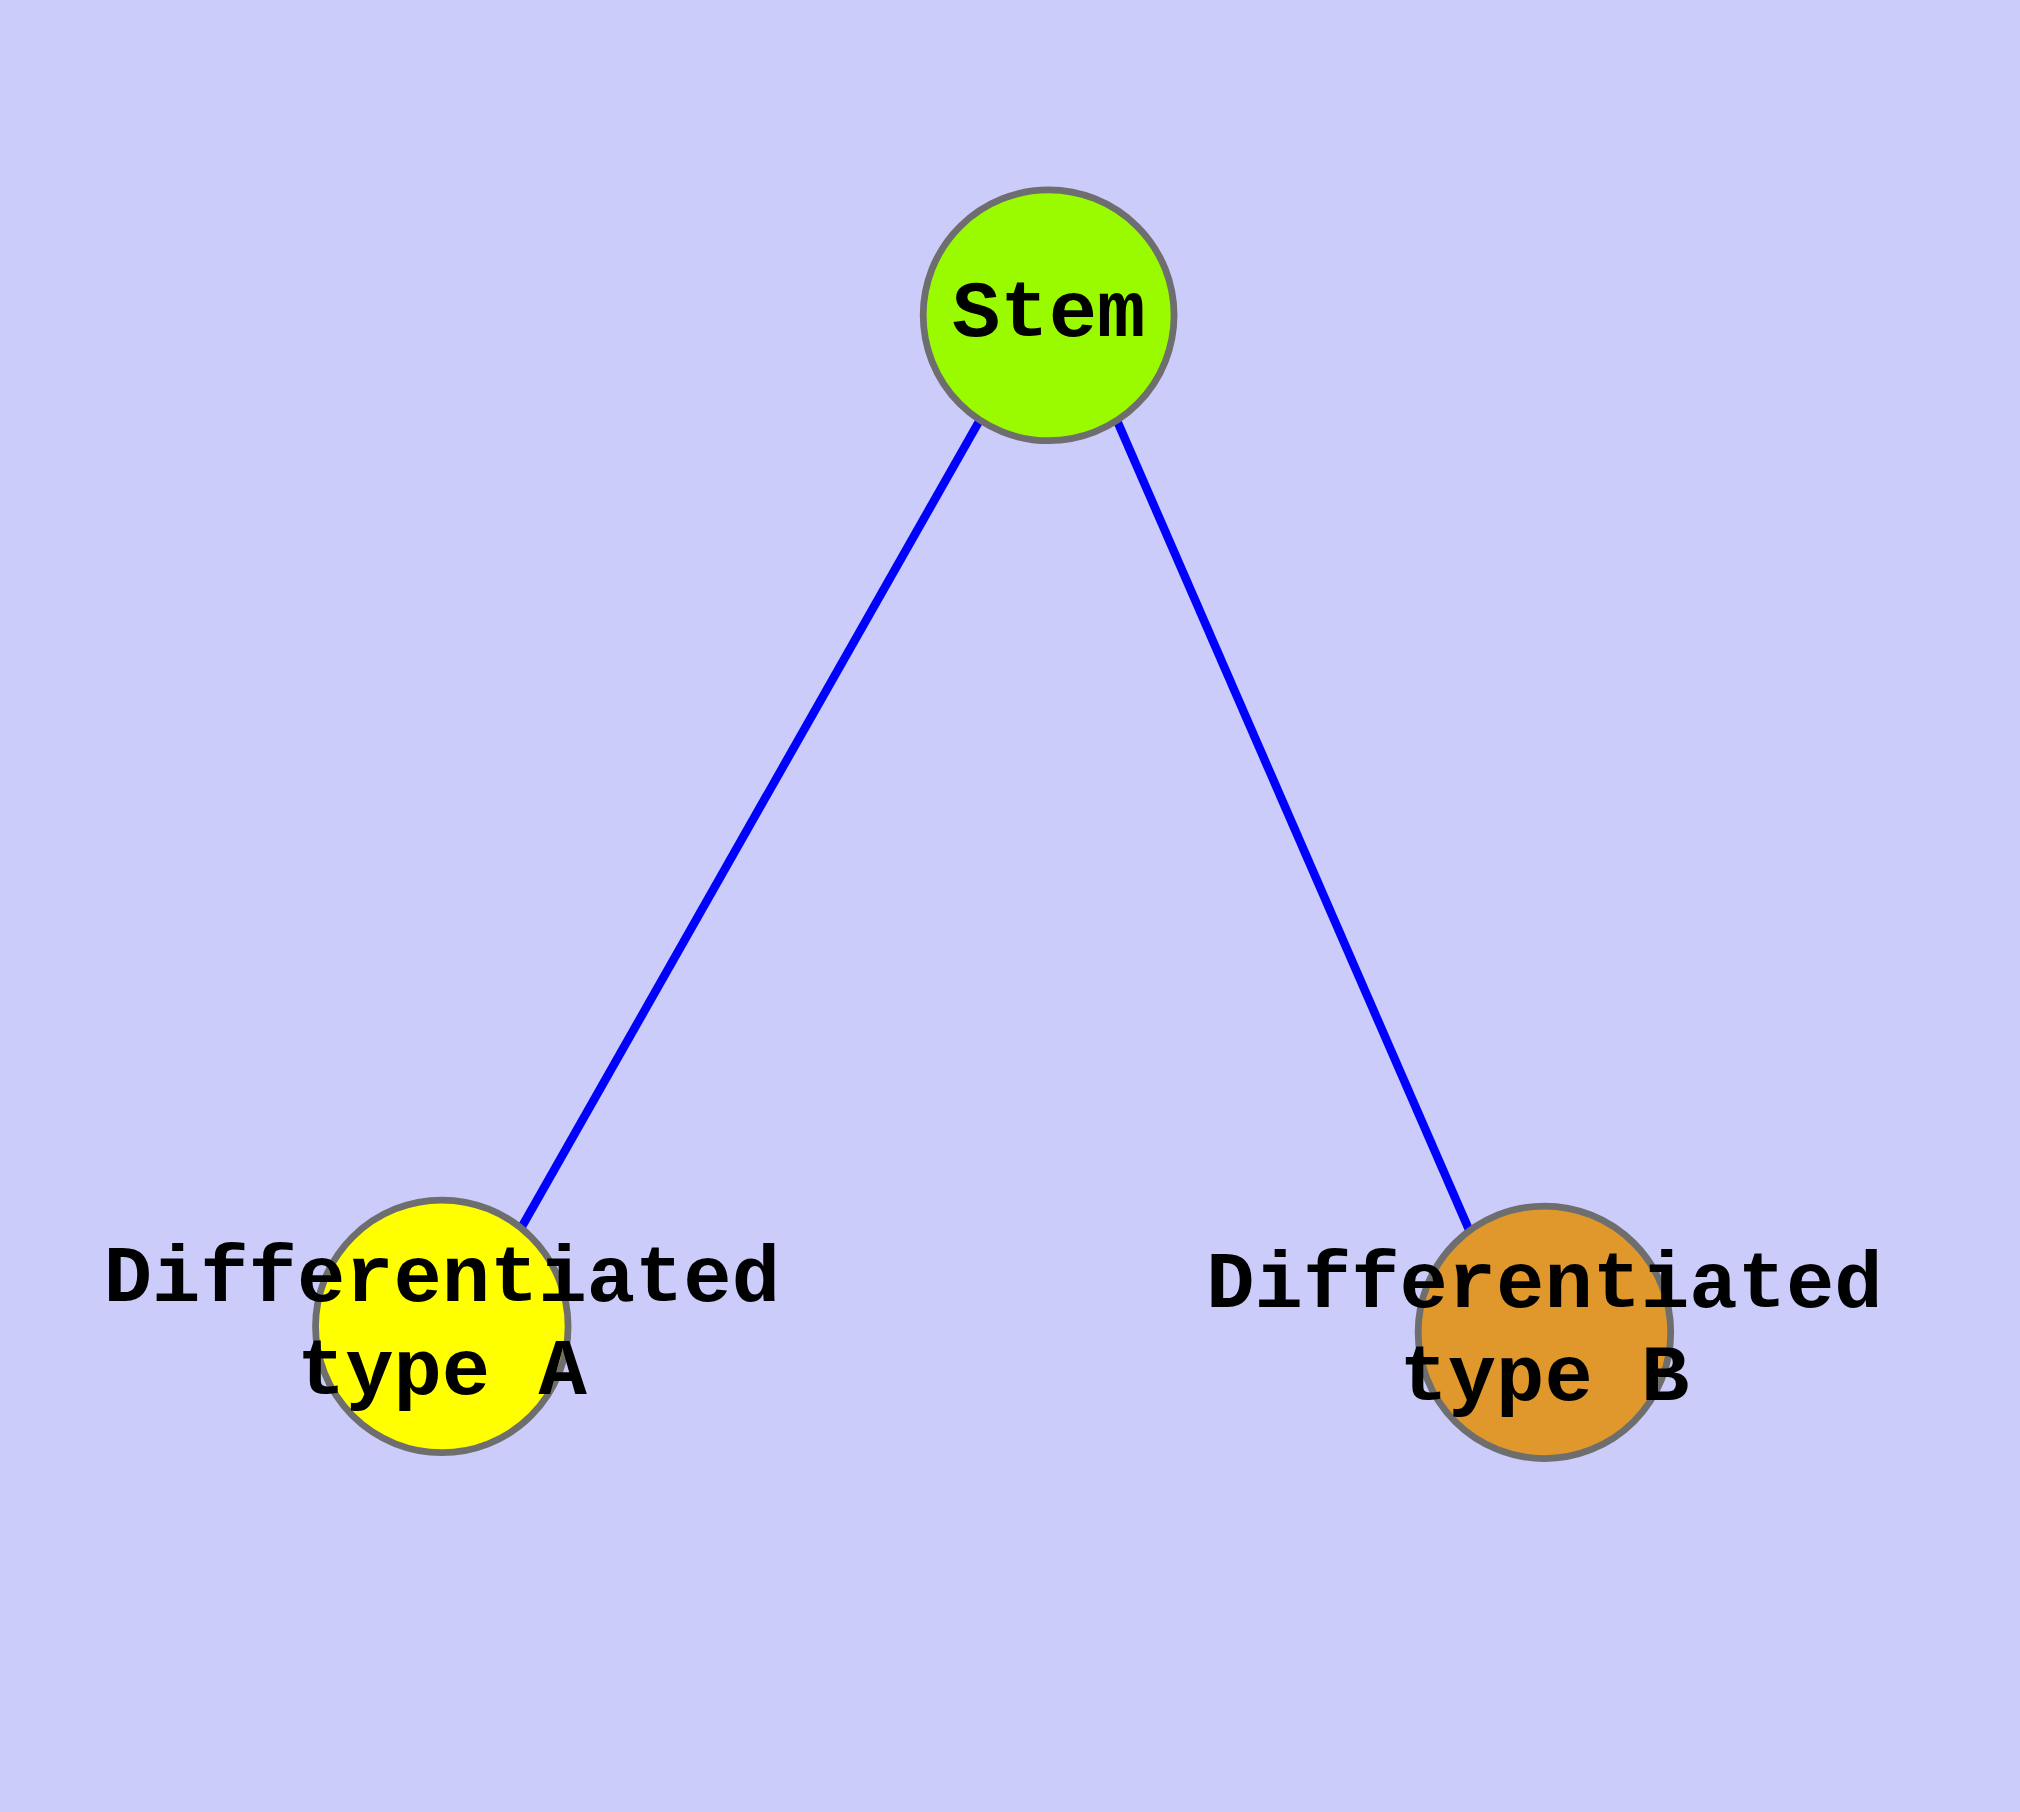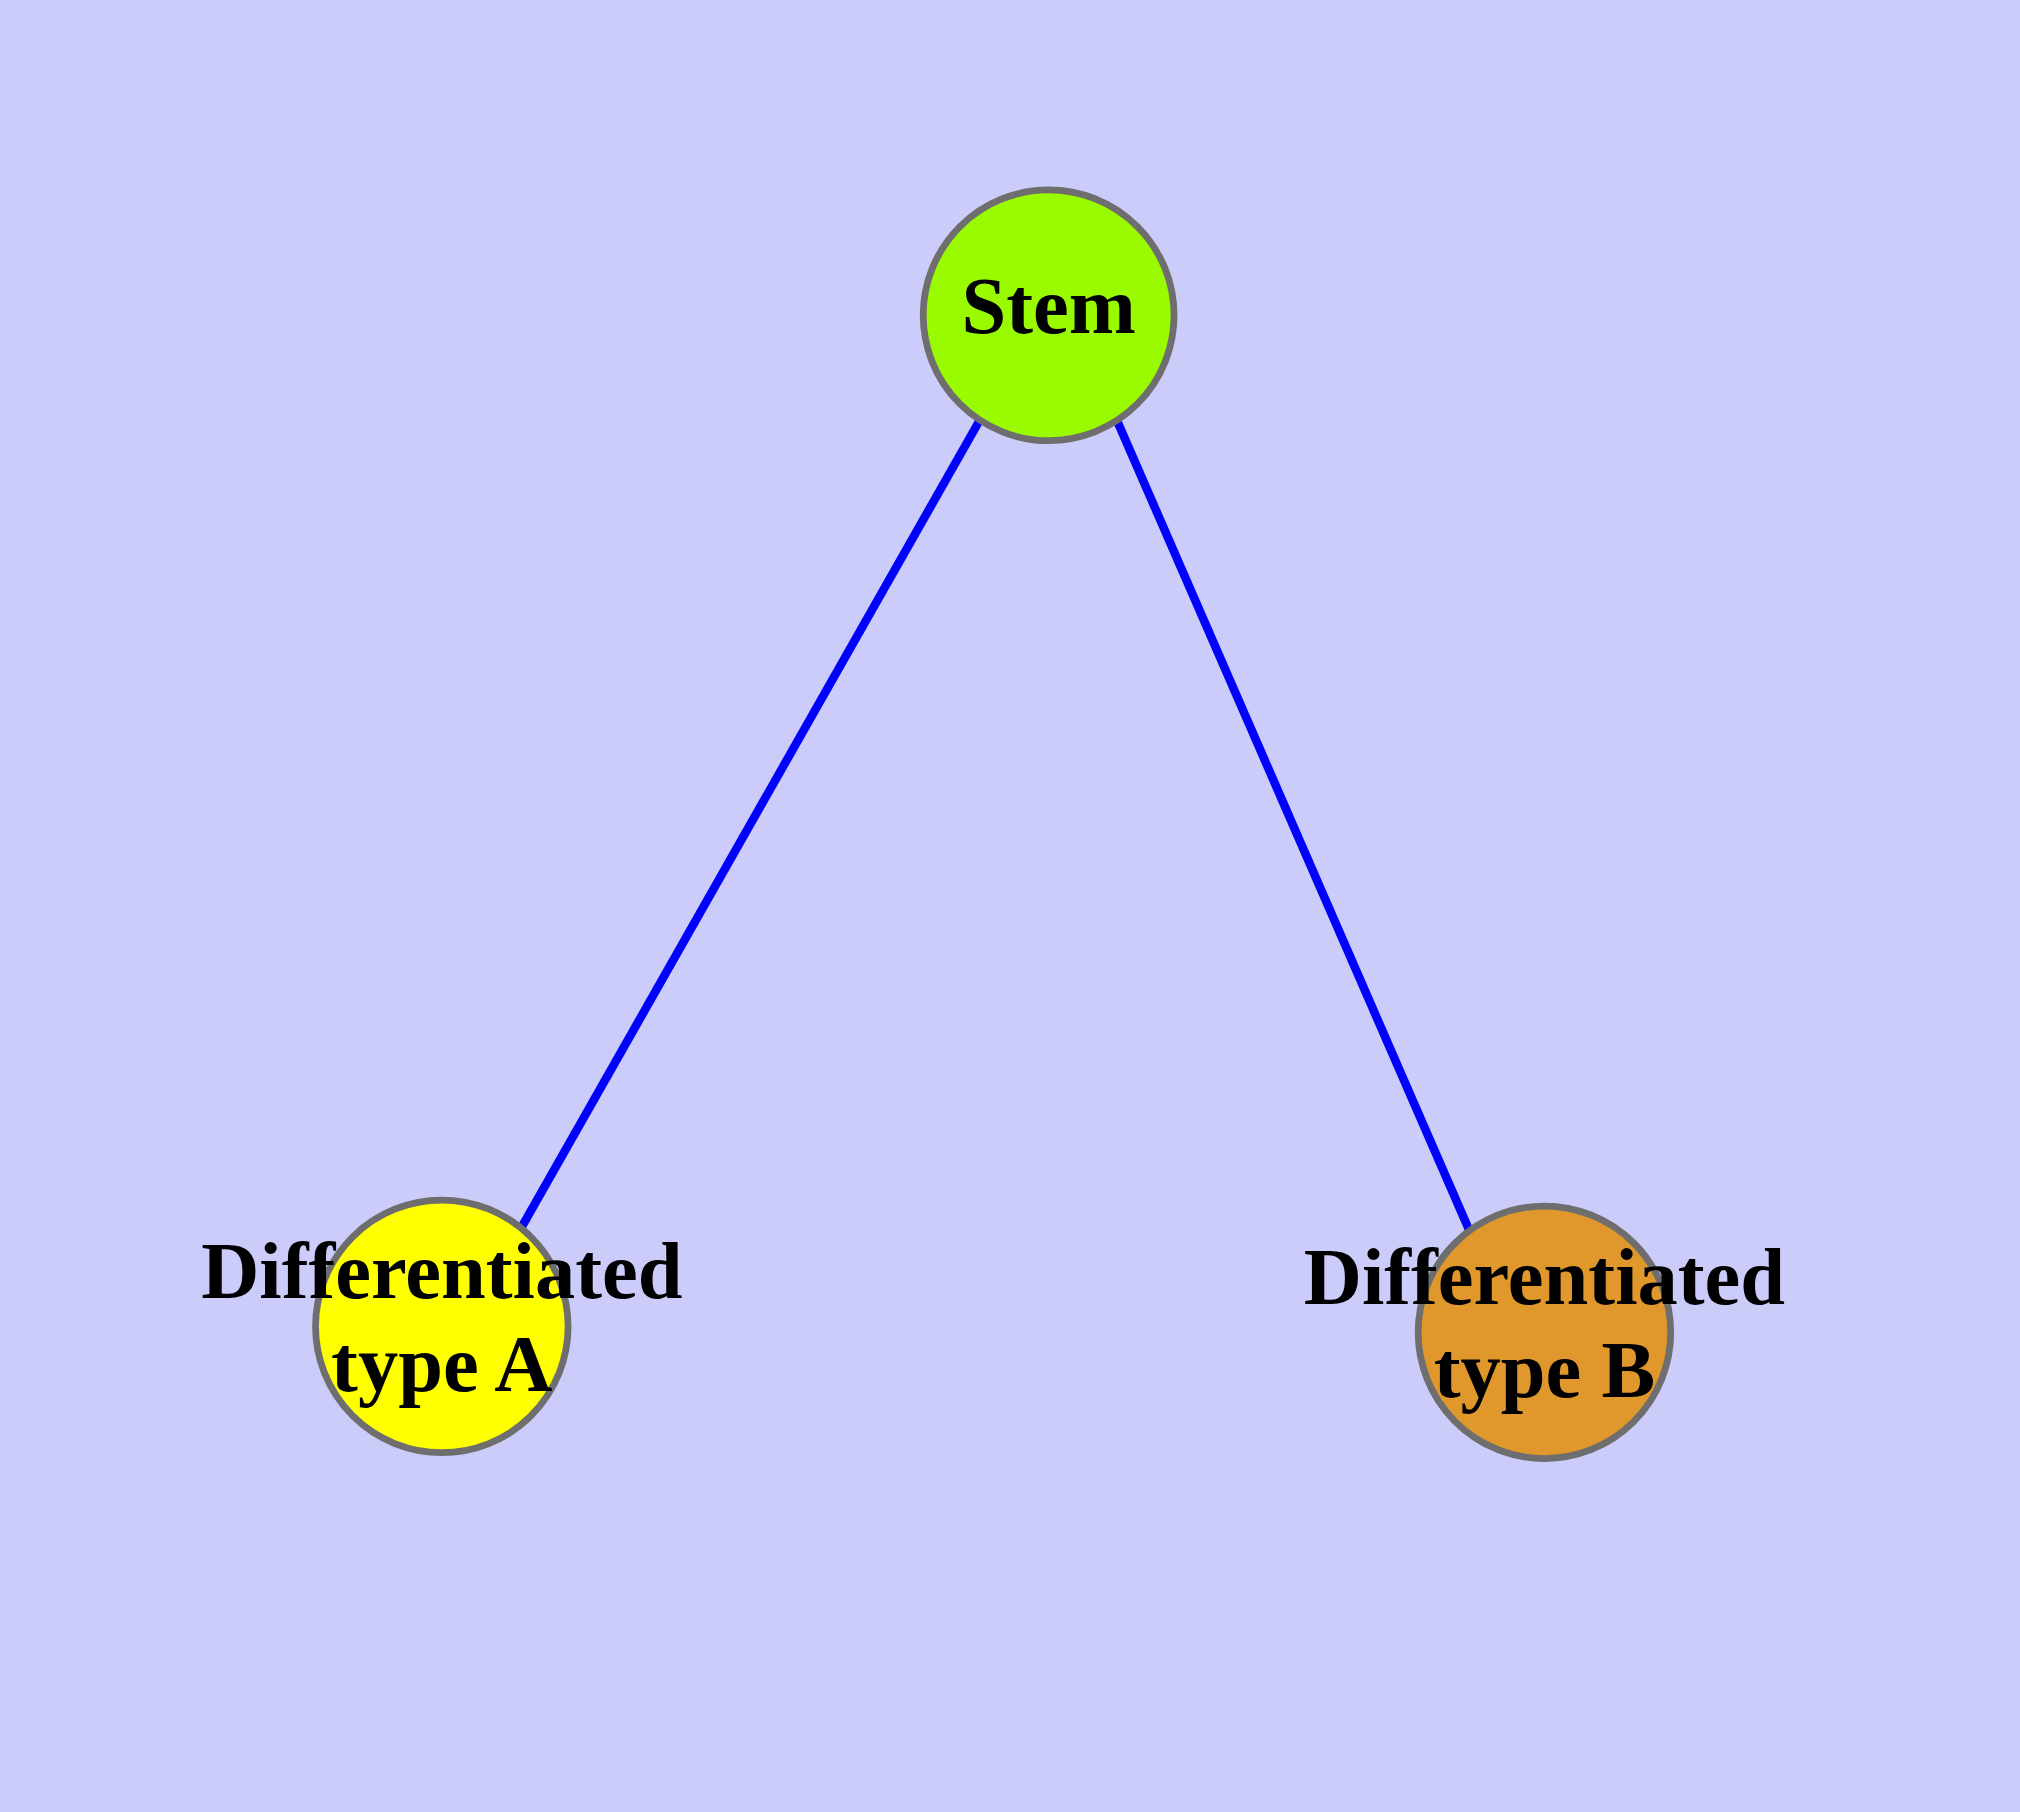--- a/index.html
+++ b/index.html
@@ -6,21 +6,21 @@
     margin: 0;
     padding: 0;
     background: #ffffff;
   }
   #canvas {
     position: relative;
     width: 2021px;
     height: 1812px;
     background: #ccccfa;
     overflow: hidden;
-    font-family: Liberation Serif, serif;
+    font-family: Liberation Mono, monospace;
   }
   #graph-svg {
     position: absolute;
     left: 0;
     top: 0;
     width: 2021px;
     height: 1812px;
   }
   .node-label {
     font-weight: bold;

